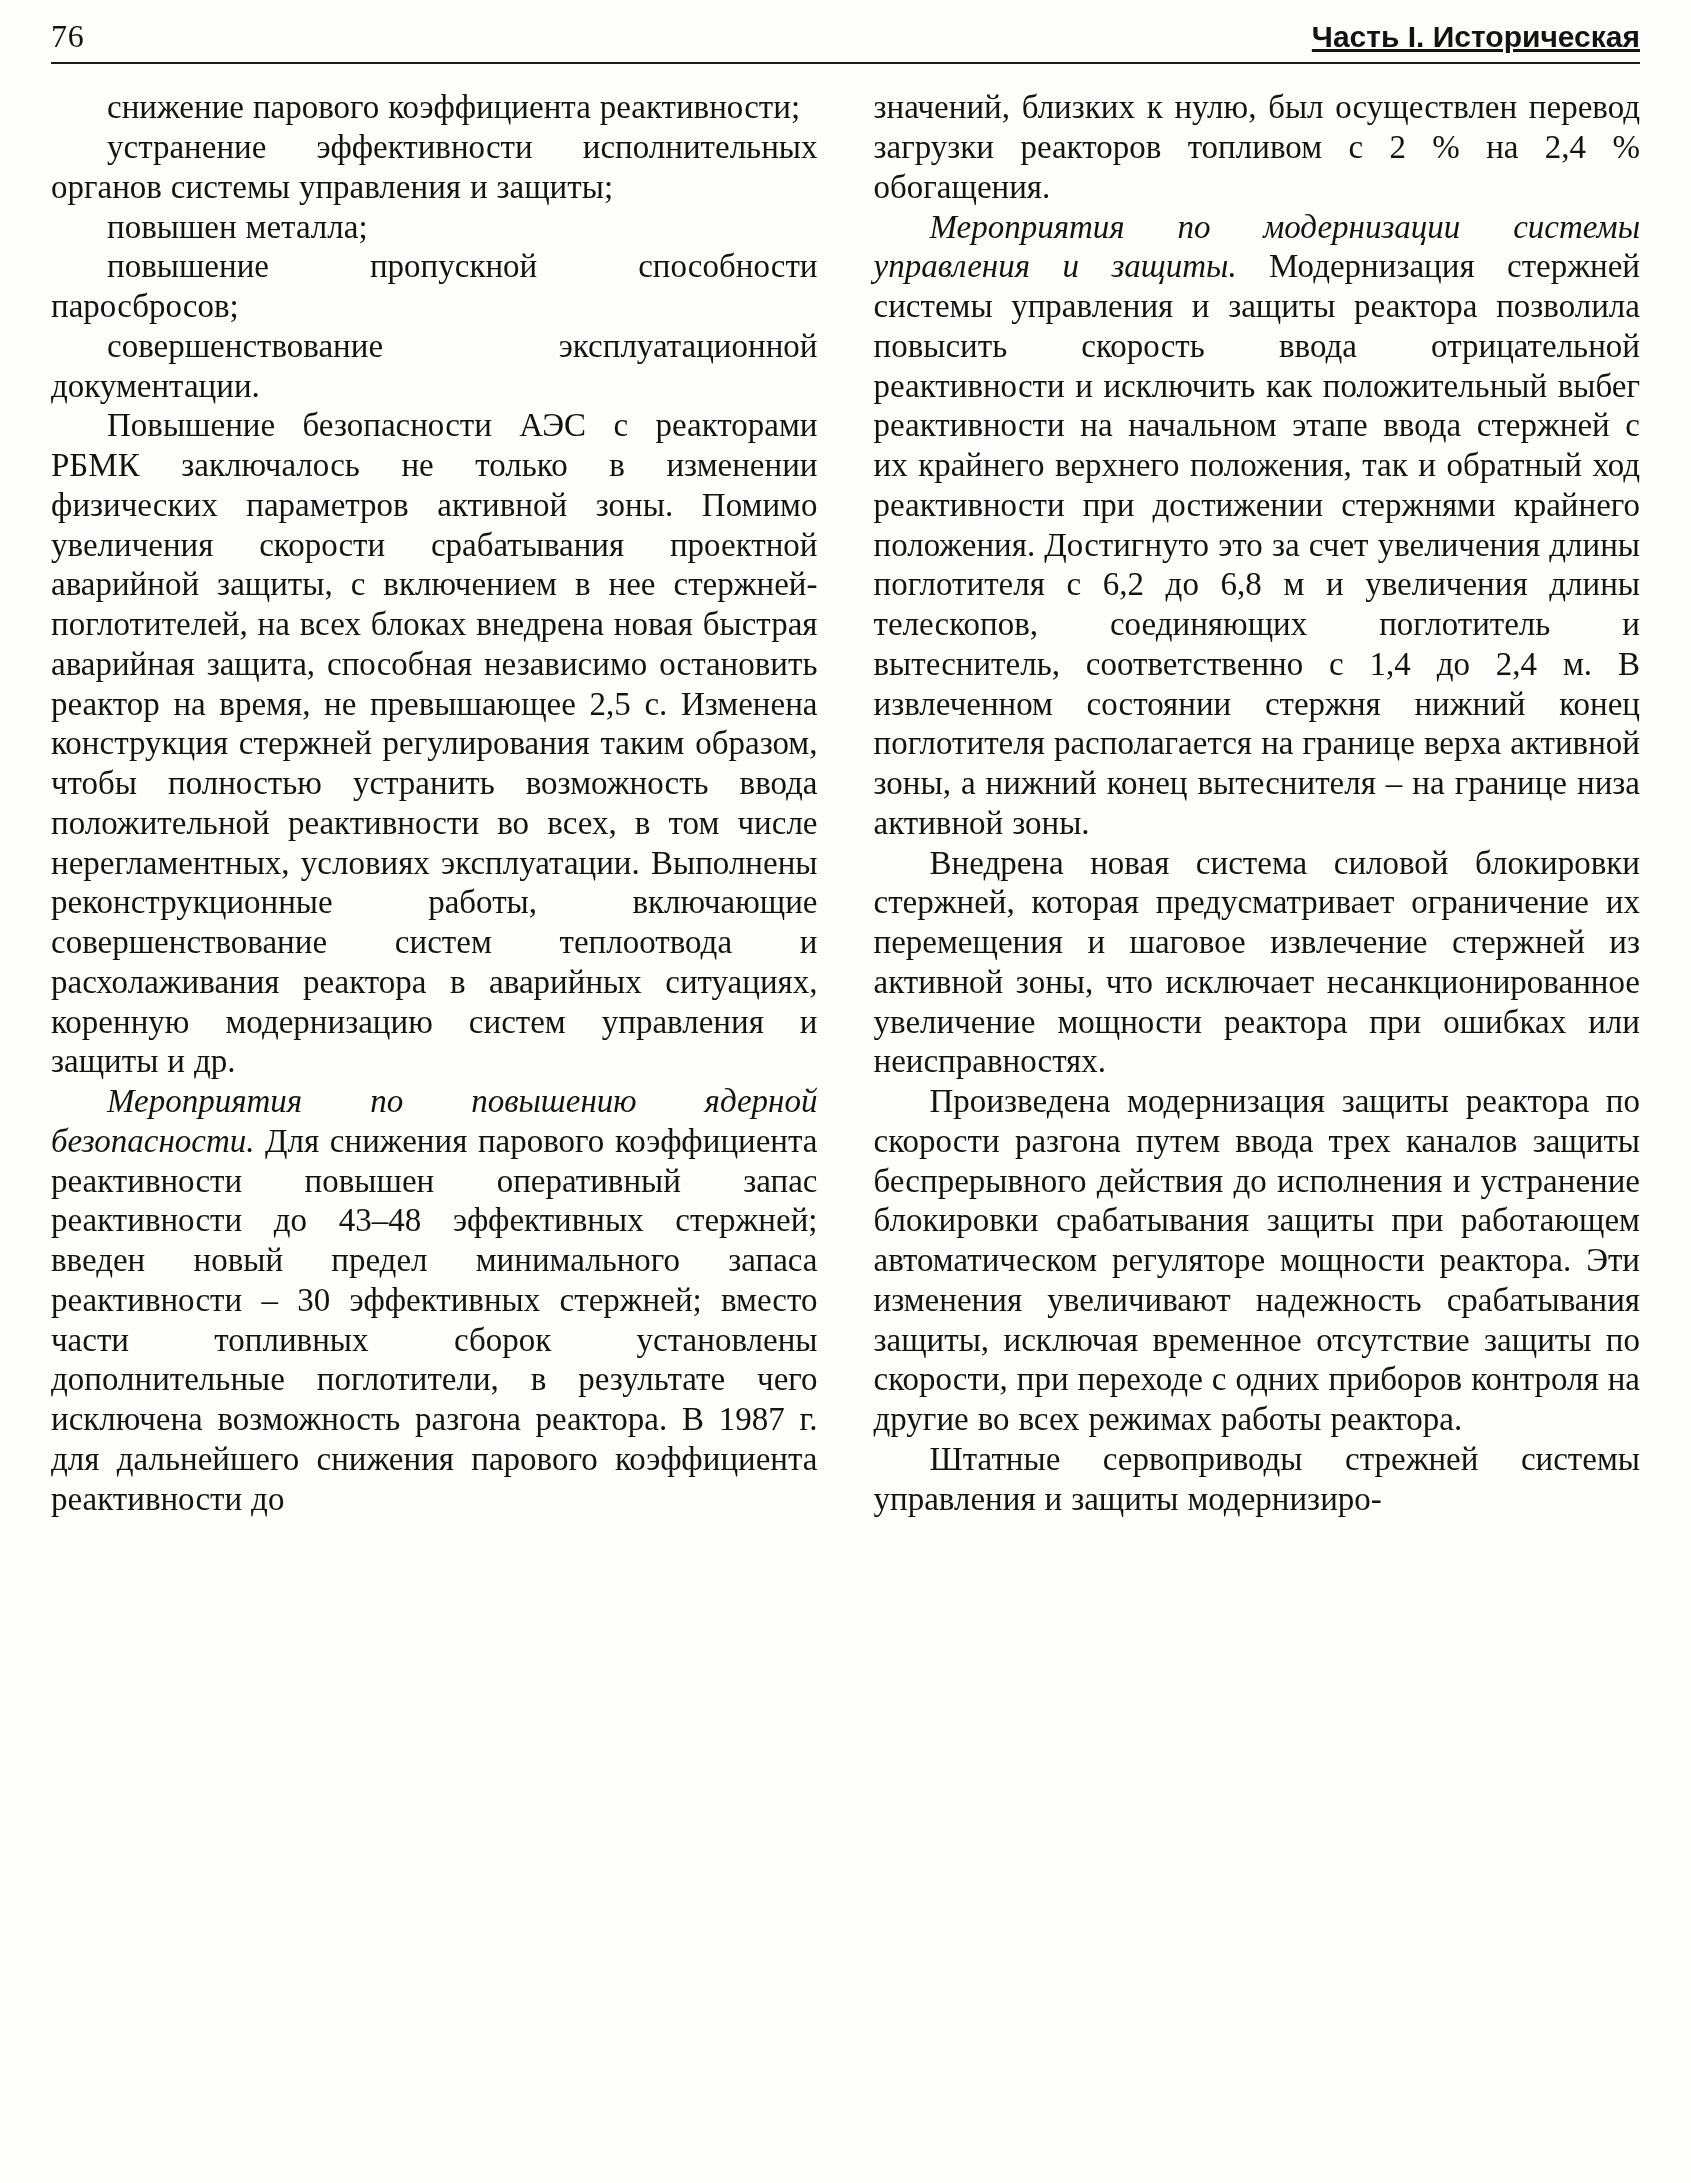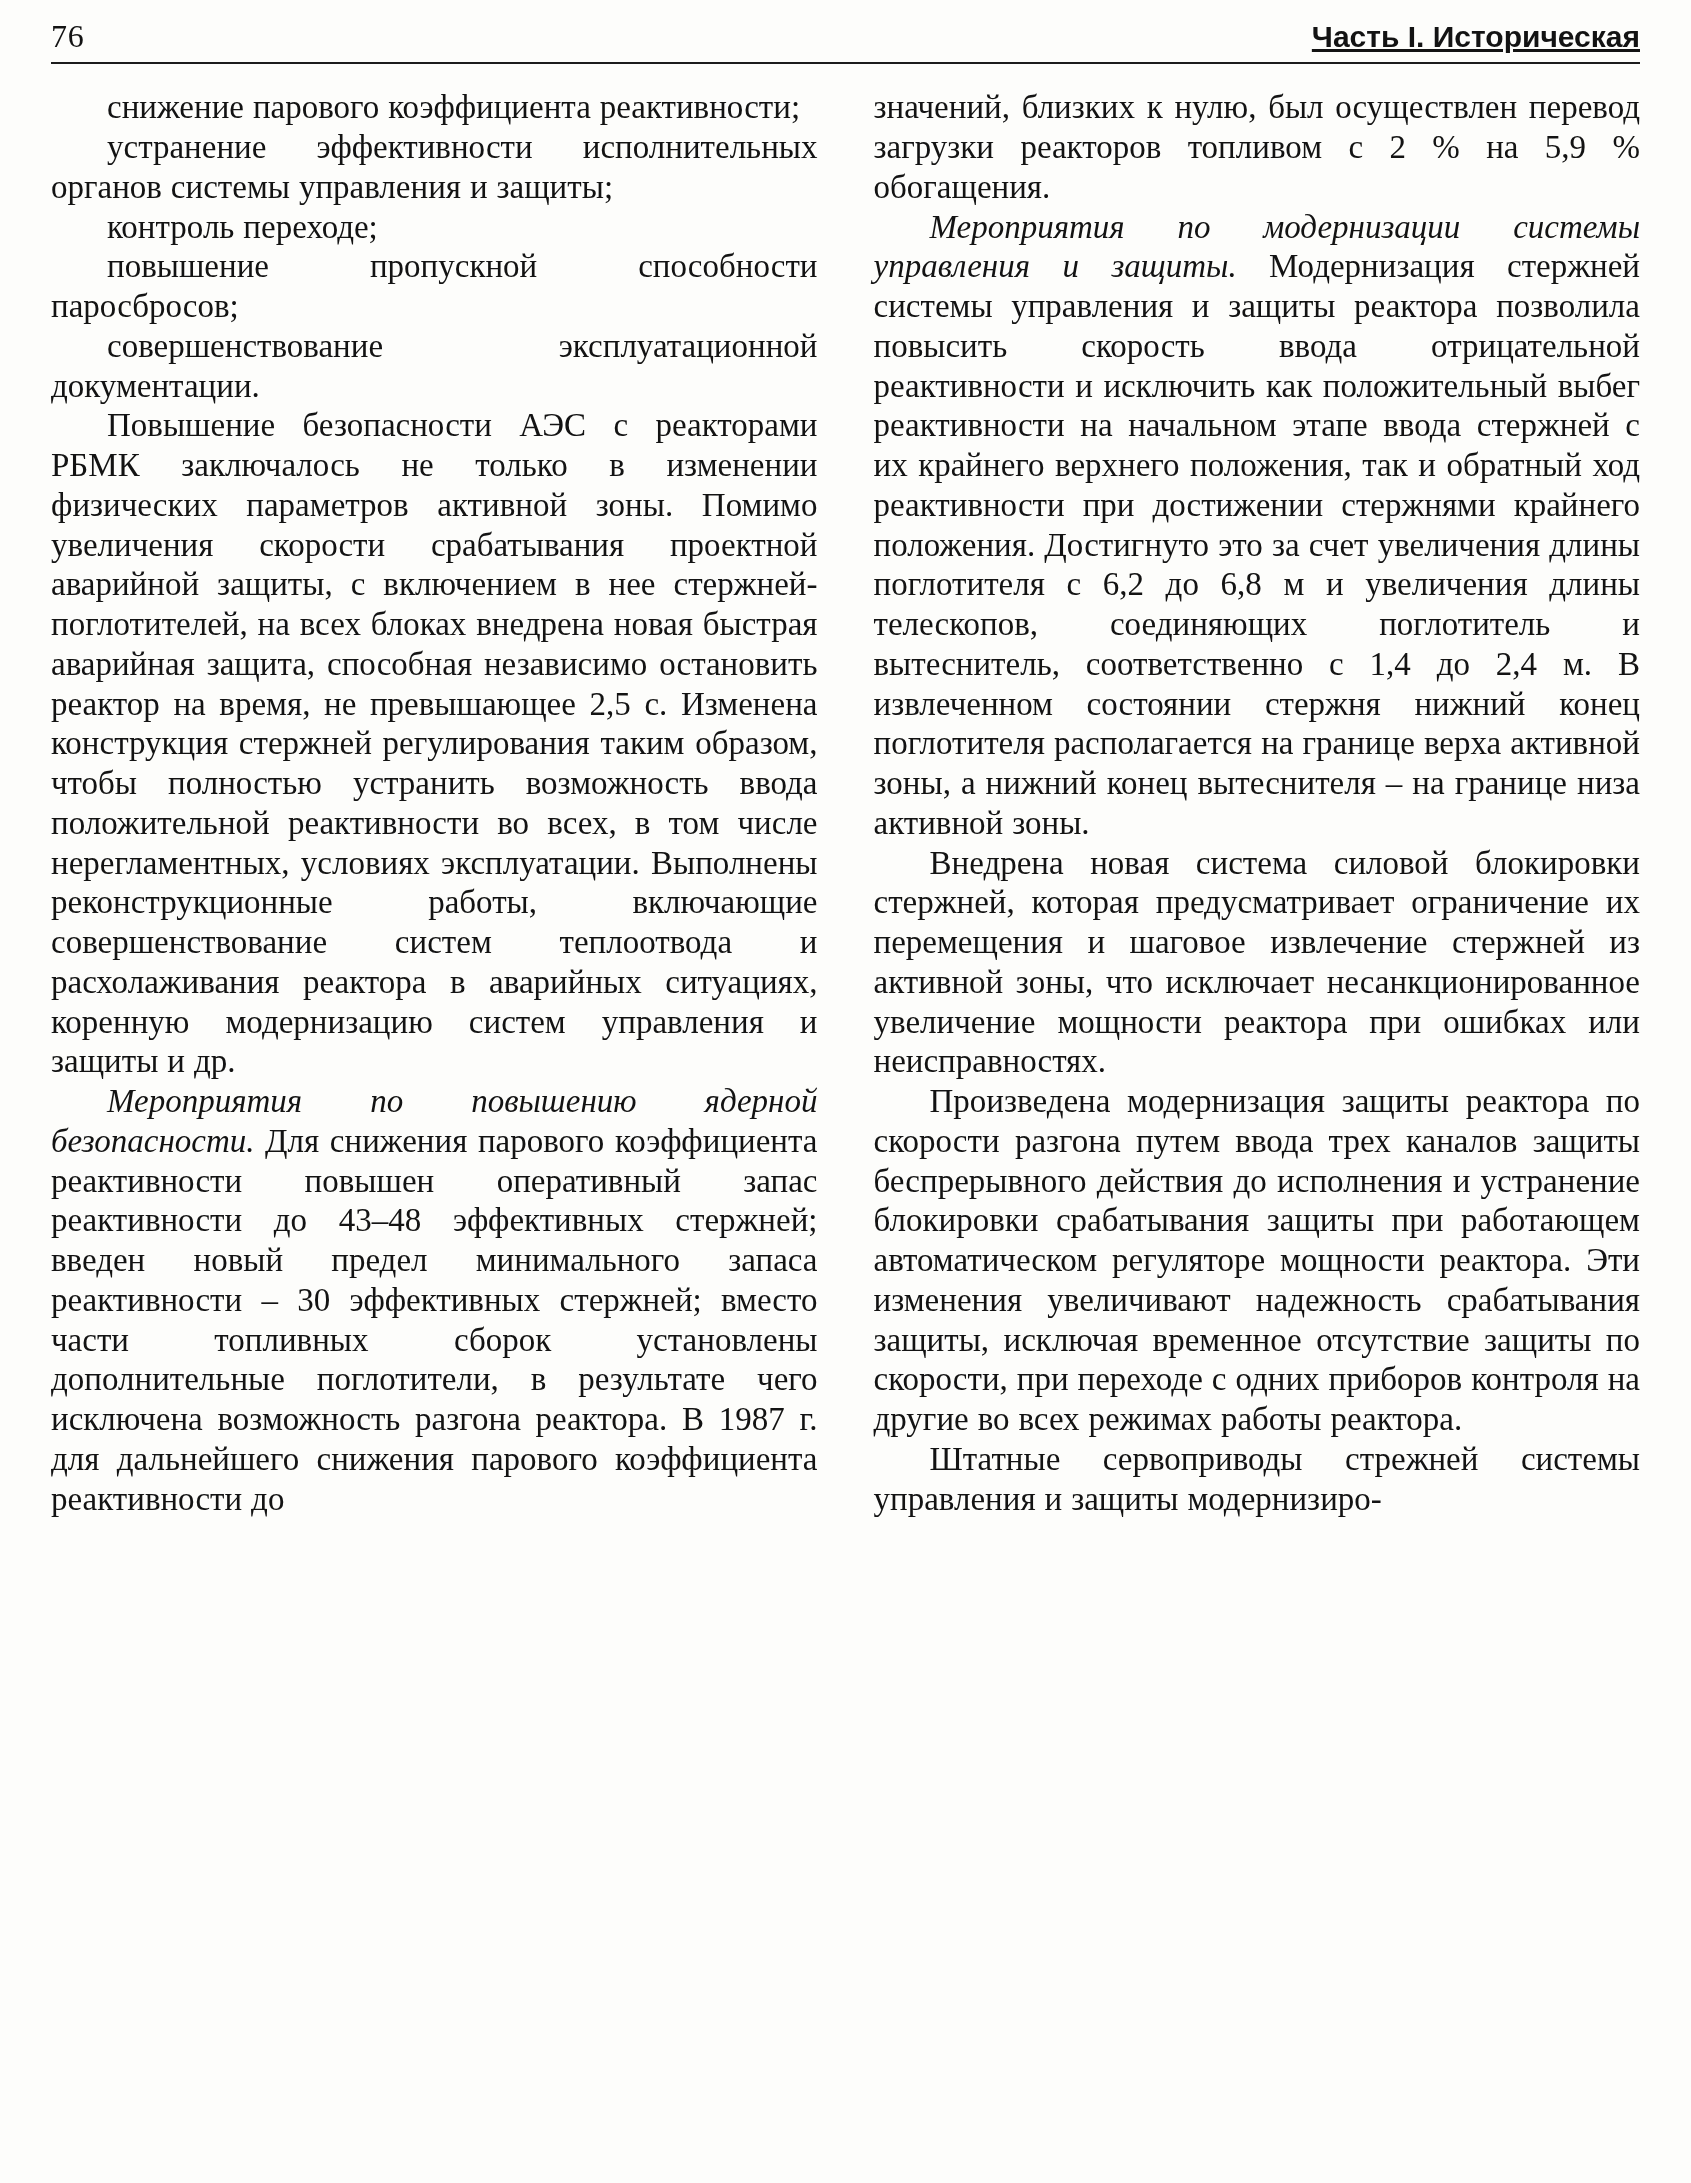--- a/index.html
+++ b/index.html
@@ -72,28 +72,28 @@
     <span class="page-number">76</span>
     <span class="running-head-title">Часть I. Историческая</span>
   </header>
 
   <div class="header-rule"></div>
 
   <main class="text-columns">
     <div class="col" id="col-left">
         <p class="para indent">снижение парового коэффициента реактивности;</p>
         <p class="para indent">устранение эффективности исполнительных органов системы управления и защиты;</p>
-        <p class="para indent">контроль переходе;</p>
+        <p class="para indent">повышен металла;</p>
         <p class="para indent">повышение пропускной способности паросбросов;</p>
         <p class="para indent">совершенствование эксплуатационной документации.</p>
         <p class="para indent">Повышение безопасности АЭС с реакторами РБМК заключалось не только в изменении физических параметров активной зоны. Помимо увеличения скорости срабатывания проектной аварийной защиты, с включением в нее стержней-поглотителей, на всех блоках внедрена новая быстрая аварийная защита, способная независимо остановить реактор на время, не превышающее 2,5 с. Изменена конструкция стержней регулирования таким образом, чтобы полностью устранить возможность ввода положительной реактивности во всех, в том числе нерегламентных, условиях эксплуатации. Выполнены реконструкционные работы, включающие совершенствование систем теплоотвода и расхолаживания реактора в аварийных ситуациях, коренную модернизацию систем управления и защиты и др.</p>
         <p class="para indent"><i class="italic-lead">Мероприятия по повышению ядерной безопасности. </i>Для снижения парового коэффициента реактивности повышен оперативный запас реактивности до 43–48 эффективных стержней; введен новый предел минимального запаса реактивности – 30 эффективных стержней; вместо части топливных сборок установлены дополнительные поглотители, в результате чего исключена возможность разгона реактора. В 1987 г. для дальнейшего снижения парового коэффициента реактивности до</p>
       </div>
     <div class="col" id="col-right">
-        <p class="para">значений, близких к нулю, был осуществлен перевод загрузки реакторов топливом с 2 % на 5,9 % обогащения.</p>
+        <p class="para">значений, близких к нулю, был осуществлен перевод загрузки реакторов топливом с 2 % на 2,4 % обогащения.</p>
         <p class="para indent"><i class="italic-lead">Мероприятия по модернизации системы управления и защиты. </i>Модернизация стержней системы управления и защиты реактора позволила повысить скорость ввода отрицательной реактивности и исключить как положительный выбег реактивности на начальном этапе ввода стержней с их крайнего верхнего положения, так и обратный ход реактивности при достижении стержнями крайнего положения. Достигнуто это за счет увеличения длины поглотителя с 6,2 до 6,8 м и увеличения длины телескопов, соединяющих поглотитель и вытеснитель, соответственно с 1,4 до 2,4 м. В извлеченном состоянии стержня нижний конец поглотителя располагается на границе верха активной зоны, а нижний конец вытеснителя – на границе низа активной зоны.</p>
         <p class="para indent">Внедрена новая система силовой блокировки стержней, которая предусматривает ограничение их перемещения и шаговое извлечение стержней из активной зоны, что исключает несанкционированное увеличение мощности реактора при ошибках или неисправностях.</p>
         <p class="para indent">Произведена модернизация защиты реактора по скорости разгона путем ввода трех каналов защиты беспрерывного действия до исполнения и устранение блокировки срабатывания защиты при работающем автоматическом регуляторе мощности реактора. Эти изменения увеличивают надежность срабатывания защиты, исключая временное отсутствие защиты по скорости, при переходе с одних приборов контроля на другие во всех режимах работы реактора.</p>
         <p class="para indent">Штатные сервоприводы стрежней системы управления и защиты модернизиро-</p>
       </div>
   </main>
 
 </div>
 
 

